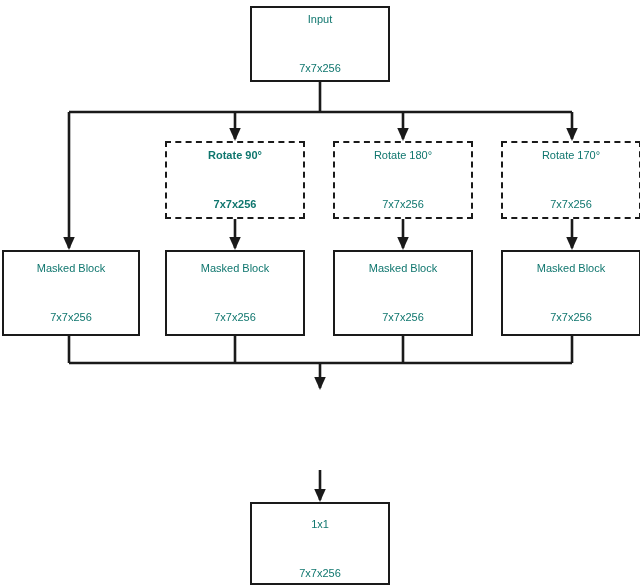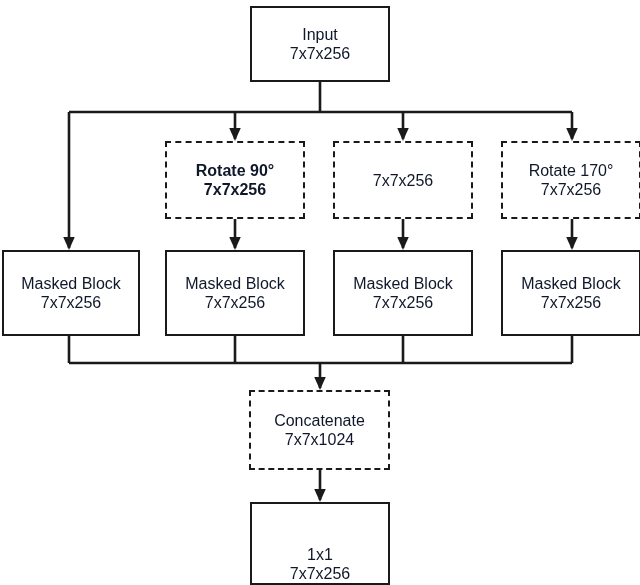--- a/index.html
+++ b/index.html
@@ -26,25 +26,26 @@
     overflow: visible;
   }
   .node {
     position: absolute;
     box-sizing: border-box;
     background: #ffffff;
     display: flex;
     flex-direction: column;
     align-items: center;
     justify-content: center;
-    color: #0f172a;
-    font-size: 16px;
+    color: #0f766e;
+    font-size: 11px;
     line-height: 19px;
     text-align: center;
     z-index: 2;
+    gap: 30px;
   }
   .node.solid {
     border: 2px solid #1a1a1a;
   }
   .node.dashed {
     border: 2px dashed #1a1a1a;
   }
   .node .line {
     display: block;
     white-space: nowrap;
@@ -93,20 +94,21 @@
 
   <div class="node solid" style="left: 250px; top: 6px; width: 140px; height: 76px;">
       <span class="line">Input</span>
       <span class="line">7x7x256</span>
     </div>
   <div class="node dashed" style="left: 165px; top: 141px; width: 140px; height: 78px; font-weight: bold;">
       <span class="line">Rotate 90°</span>
       <span class="line">7x7x256</span>
     </div>
   <div class="node dashed" style="left: 333px; top: 141px; width: 140px; height: 78px;">
+      <span class="line">Rotate 180°</span>
       <span class="line">7x7x256</span>
     </div>
   <div class="node dashed" style="left: 501px; top: 141px; width: 140px; height: 78px;">
       <span class="line">Rotate 170°</span>
       <span class="line">7x7x256</span>
     </div>
   <div class="node solid" style="left: 2px; top: 250px; width: 138px; height: 86px;">
       <span class="line">Masked Block</span>
       <span class="line">7x7x256</span>
     </div>
@@ -115,22 +117,18 @@
       <span class="line">7x7x256</span>
     </div>
   <div class="node solid" style="left: 333px; top: 250px; width: 140px; height: 86px;">
       <span class="line">Masked Block</span>
       <span class="line">7x7x256</span>
     </div>
   <div class="node solid" style="left: 501px; top: 250px; width: 140px; height: 86px;">
       <span class="line">Masked Block</span>
       <span class="line">7x7x256</span>
     </div>
-  <div class="node dashed" style="left: 249px; top: 390px; width: 141px; height: 80px;">
-      <span class="line">Concatenate</span>
-      <span class="line">7x7x1024</span>
-    </div>
   <div class="node solid" style="left: 250px; top: 502px; width: 140px; height: 83px; justify-content: flex-end;">
       <span class="line">1x1</span>
       <span class="line">7x7x256</span>
     </div>
 
 </div>
 
 </body></html>

